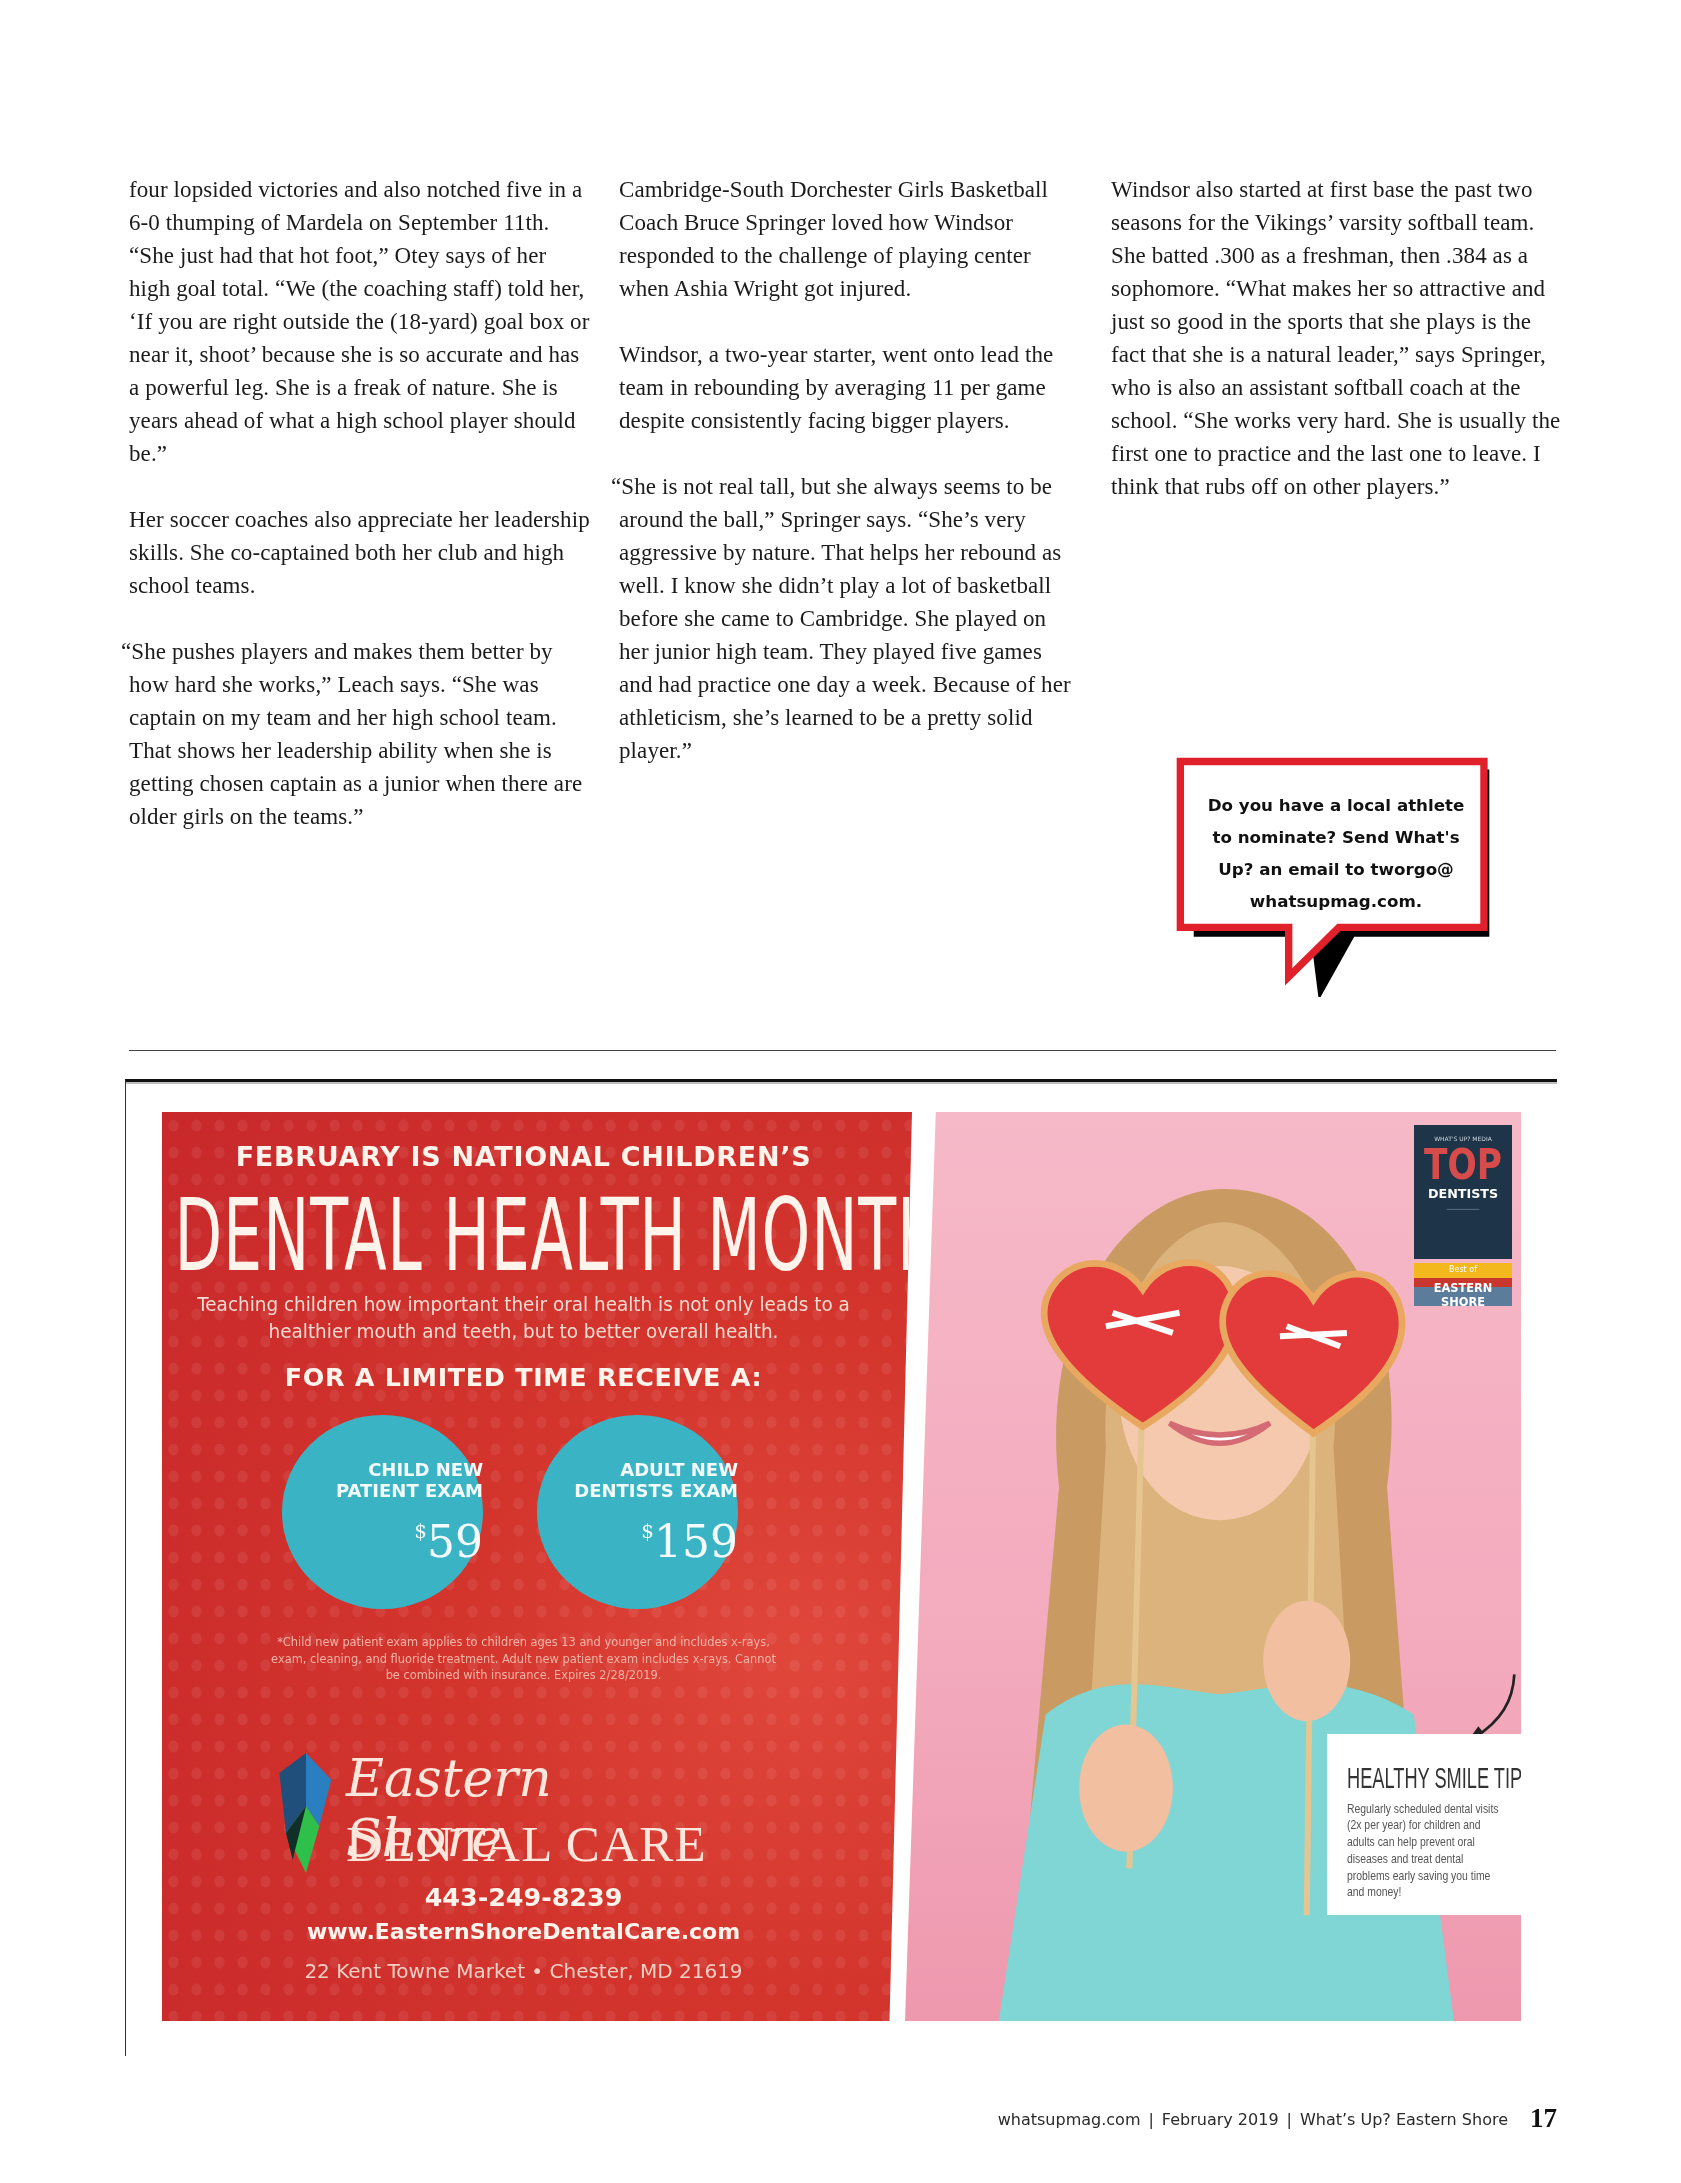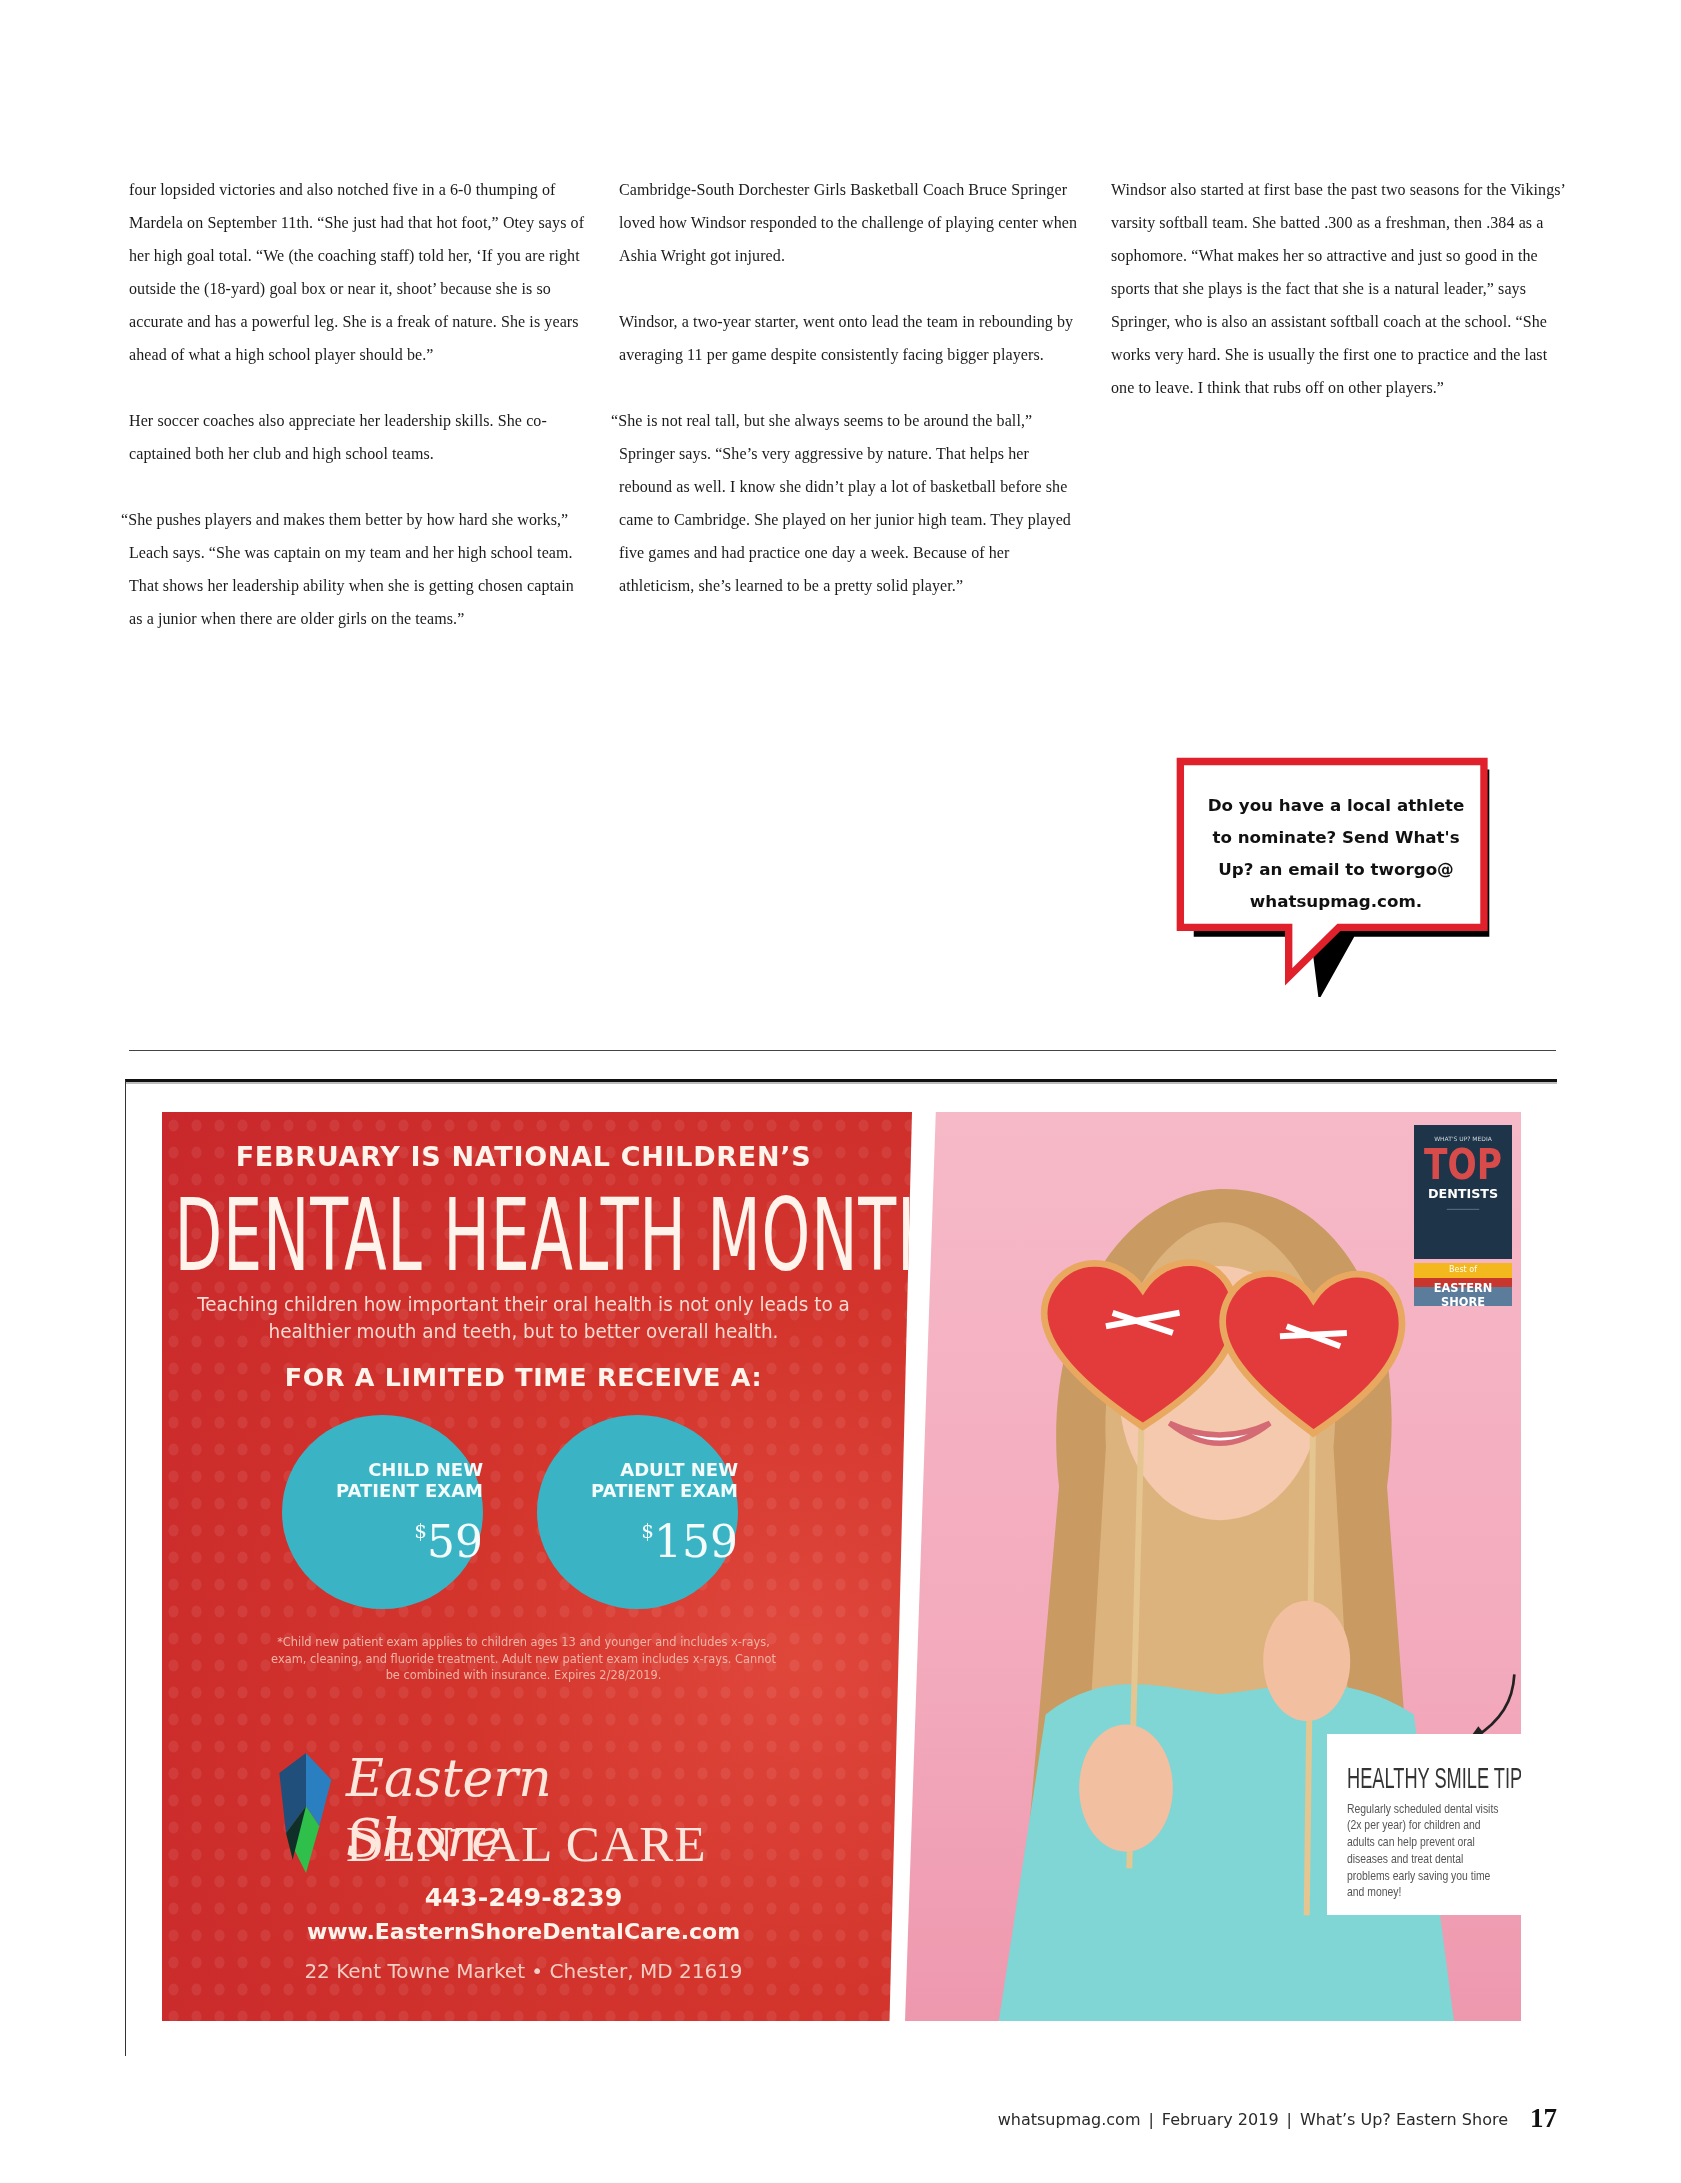--- a/index.html
+++ b/index.html
@@ -5,21 +5,21 @@
   html, body { margin: 0; padding: 0; }
   body {
     width: 1681px; height: 2183px; position: relative; overflow: hidden;
     background: #ffffff; color: #1b1b1b;
     font-family: "DejaVu Serif", "Liberation Serif", serif;
   }
   
   .col {
     position: absolute; top: 173px;
     font-family: "Liberation Serif", "DejaVu Serif", serif;
-    font-size: 16px; line-height: 33px; letter-spacing: 0.1px;
+    font-size: 23px; line-height: 33px; letter-spacing: 0.1px;
   }
   .col p { margin: 0 0 33px 0; white-space: pre-line; }
   .col p.hang { text-indent: -8px; }
   #col1 { left: 129px; width: 462px; }
   #col2 { left: 619px; width: 462px; }
   #col3 { left: 1111px; width: 455px; }
 
   
   #callout { position: absolute; left: 1175px; top: 756px; width: 321px; height: 241px; }
   #callout svg { position: absolute; left: 0; top: 0; }
@@ -165,21 +165,21 @@
   <div id="ad-kicker" class="ad-txt">FEBRUARY IS NATIONAL CHILDREN’S</div>
   <div id="ad-headline" class="ad-txt">DENTAL HEALTH MONTH!</div>
   <div id="ad-sub" class="ad-txt">Teaching children how important their oral health is not only leads to a healthier mouth and teeth, but to better overall health.</div>
   <div id="ad-offer" class="ad-txt">FOR A LIMITED TIME RECEIVE A:</div>
 
   <div id="oval-child" class="oval">
     <div class="oval-label">CHILD NEW PATIENT EXAM</div>
     <div class="oval-price"><sup>$</sup><span>59</span></div>
   </div>
   <div id="oval-adult" class="oval">
-    <div class="oval-label">ADULT NEW PATIENT EXAM</div>
+    <div class="oval-label">ADULT NEW DENTISTS EXAM</div>
     <div class="oval-price"><sup>$</sup><span>159</span></div>
   </div>
 
   <div id="ad-fine" class="ad-txt">*Child new patient exam applies to children ages 13 and younger and includes x-rays, exam, cleaning, and fluoride treatment. Adult new patient exam includes x-rays. Cannot be combined with insurance. Expires 2/28/2019.</div>
 
   <svg id="logo-mark" width="54" height="120" viewBox="0 0 80 180">
     <polygon points="40,0 78,40 60,110 40,80" fill="#2a7fc0"></polygon>
     <polygon points="40,80 60,110 40,180 10,120" fill="#2ec04a"></polygon>
     <polygon points="0,30 40,0 40,80 10,120" fill="#1f4f7a"></polygon>
     <polygon points="10,120 40,80 20,160" fill="#0f2f28"></polygon>

